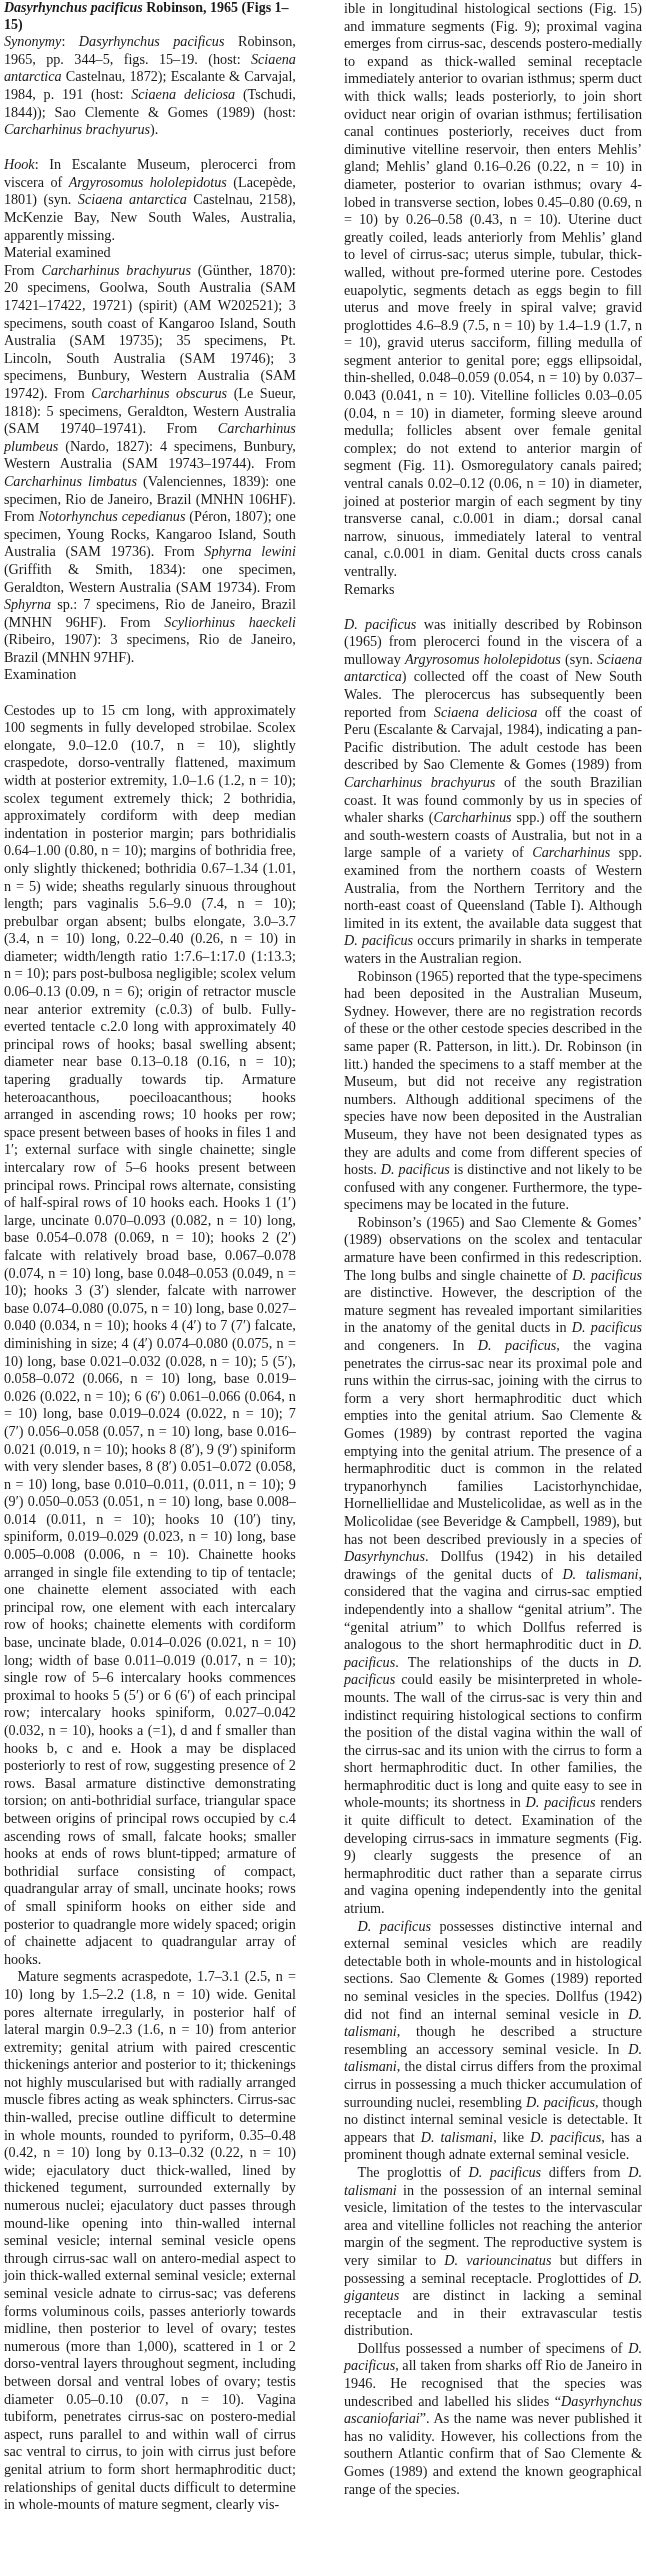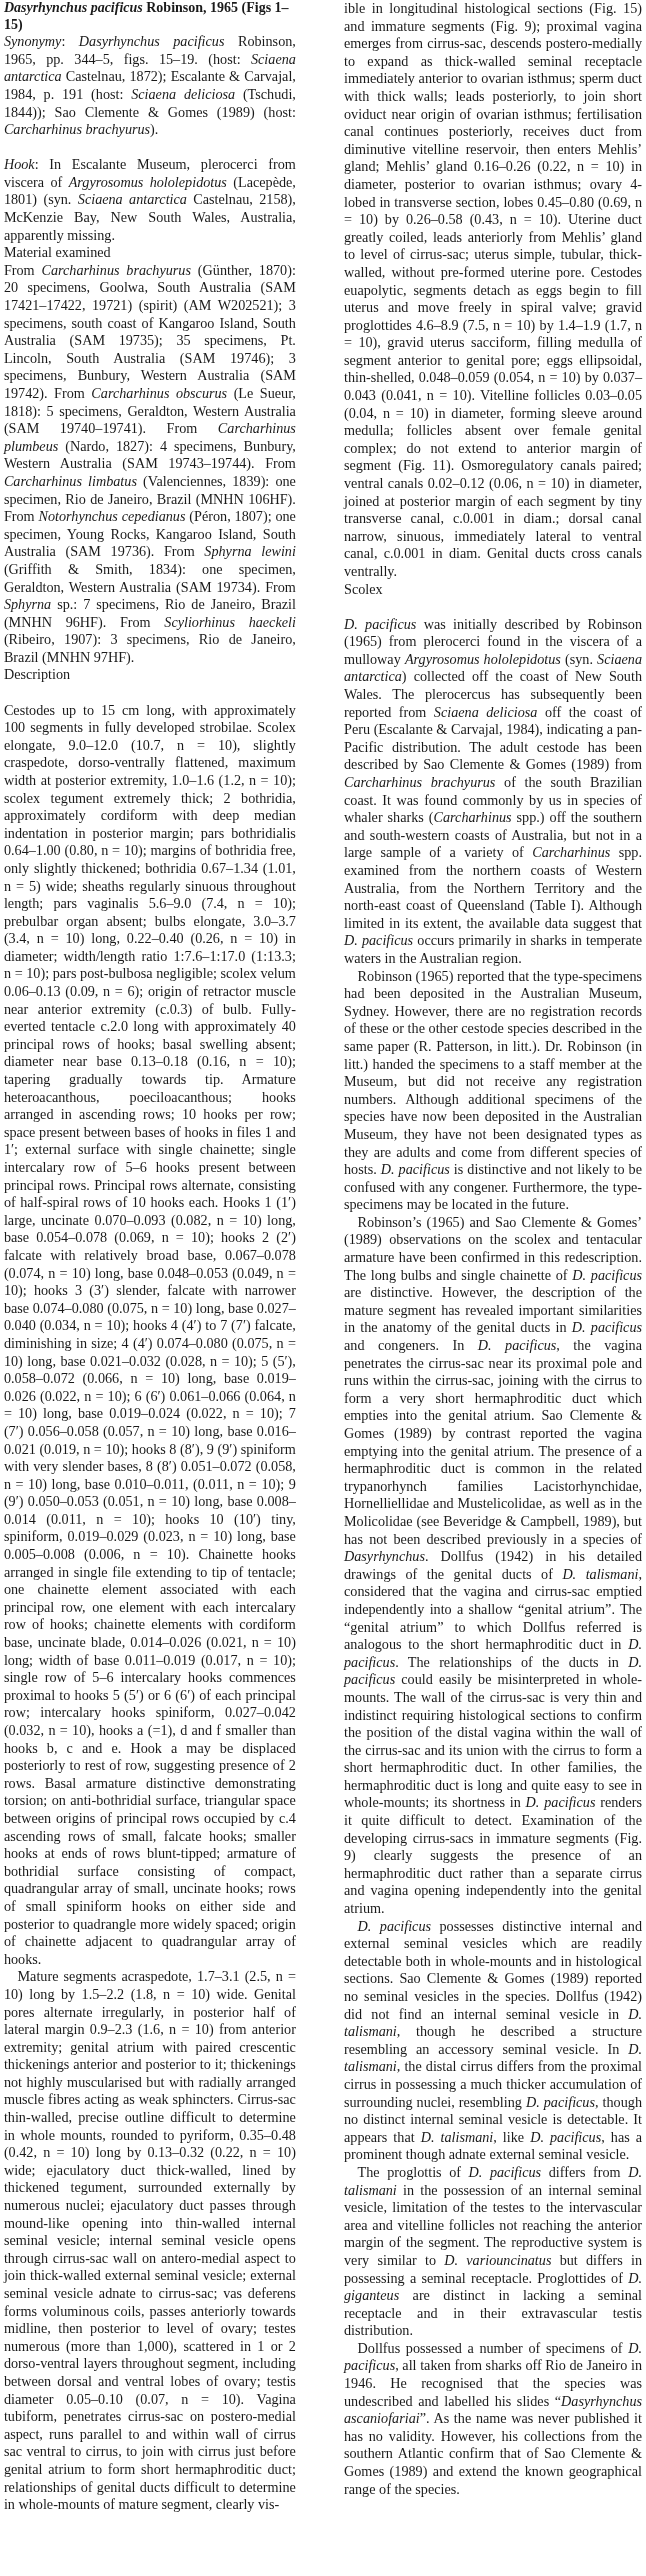--- a/index.html
+++ b/index.html
@@ -20,29 +20,29 @@
 
 <div class="col left">
   <p class="title"><span class="i">Dasyrhynchus pacificus</span><span> Robinson, 1965 (Figs 1–15)</span></p>
   <p class="p"><span class="i">Synonymy</span><span>:  </span><span class="i">Dasyrhynchus pacificus</span><span> Robinson, 1965, pp. 344–5, figs. 15–19. (host: </span><span class="i">Sciaena antarctica</span><span> Castelnau, 1872); Escalante &amp; Carvajal, 1984, p. 191 (host: </span><span class="i">Sciaena deliciosa</span><span> (Tschudi, 1844)); Sao Clemente &amp; Gomes (1989) (host: </span><span class="i">Carcharhinus brachyurus</span><span>).</span></p>
 
   <p class="p gap"><span class="i">Hook</span><span>: In Escalante Museum, plerocerci from viscera of </span><span class="i">Argyrosomus hololepidotus</span><span> (Lacepède, 1801) (syn. </span><span class="i">Sciaena antarctica</span><span> Castelnau, 2158), McKenzie Bay, New South Wales, Australia, apparently missing.</span></p>
 
   <p class="heading gap">Material examined</p>
   <p class="p"><span>From </span><span class="i">Carcharhinus brachyurus</span><span> (Günther, 1870): 20 specimens, Goolwa, South Australia (SAM 17421–17422, 19721) (spirit) (AM W202521); 3 specimens, south coast of Kangaroo Island, South Australia (SAM 19735); 35 specimens, Pt. Lincoln, South Australia (SAM 19746); 3 specimens, Bunbury, Western Australia (SAM 19742). From </span><span class="i">Carcharhinus obscurus</span><span> (Le Sueur, 1818): 5 specimens, Geraldton, Western Australia (SAM 19740–19741). From </span><span class="i">Carcharhinus plumbeus</span><span> (Nardo, 1827): 4 specimens, Bunbury, Western Australia (SAM 19743–19744). From </span><span class="i">Carcharhinus limbatus</span><span> (Valenciennes, 1839): one specimen, Rio de Janeiro, Brazil (MNHN 106HF). From </span><span class="i">Notorhynchus cepedianus</span><span> (Péron, 1807); one specimen, Young Rocks, Kangaroo Island, South Australia (SAM 19736). From </span><span class="i">Sphyrna lewini</span><span> (Griffith &amp; Smith, 1834): one specimen, Geraldton, Western Australia (SAM 19734). From </span><span class="i">Sphyrna</span><span> sp.: 7 specimens, Rio de Janeiro, Brazil (MNHN 96HF). From </span><span class="i">Scyliorhinus haeckeli</span><span> (Ribeiro, 1907): 3 specimens, Rio de Janeiro, Brazil (MNHN 97HF).</span></p>
 
-  <p class="heading gap">Description</p>
+  <p class="heading gap">Examination</p>
   <p class="p gap"><span>Cestodes up to 15 cm long, with approximately 100 segments in fully developed strobilae. Scolex elongate, 9.0–12.0 (10.7, n = 10), slightly craspedote, dorso-ventrally flattened, maximum width at posterior extremity, 1.0–1.6 (1.2, n = 10); scolex tegument extremely thick; 2 bothridia, approximately cordiform with deep median indentation in posterior margin; pars bothridialis 0.64–1.00 (0.80, n = 10); margins of bothridia free, only slightly thickened; bothridia 0.67–1.34 (1.01, n = 5) wide; sheaths regularly sinuous throughout length; pars vaginalis 5.6–9.0 (7.4, n = 10); prebulbar organ absent; bulbs elongate, 3.0–3.7 (3.4, n = 10) long, 0.22–0.40 (0.26, n = 10) in diameter; width/length ratio 1:7.6–1:17.0 (1:13.3; n = 10); pars post-bulbosa negligible; scolex velum 0.06–0.13 (0.09, n = 6); origin of retractor muscle near anterior extremity (c.0.3) of bulb. Fully-everted tentacle c.2.0 long with approximately 40 principal rows of hooks; basal swelling absent; diameter near base 0.13–0.18 (0.16, n = 10); tapering gradually towards tip. Armature heteroacanthous, poeciloacanthous; hooks arranged in ascending rows; 10 hooks per row; space present between bases of hooks in files 1 and 1′; external surface with single chainette; single intercalary row of 5–6 hooks present between principal rows. Principal rows alternate, consisting of half-spiral rows of 10 hooks each. Hooks 1 (1′) large, uncinate 0.070–0.093 (0.082, n = 10) long, base 0.054–0.078 (0.069, n = 10); hooks 2 (2′) falcate with relatively broad base, 0.067–0.078 (0.074, n = 10) long, base 0.048–0.053 (0.049, n = 10); hooks 3 (3′) slender, falcate with narrower base 0.074–0.080 (0.075, n = 10) long, base 0.027–0.040 (0.034, n = 10); hooks 4 (4′) to 7 (7′) falcate, diminishing in size; 4 (4′) 0.074–0.080 (0.075, n = 10) long, base 0.021–0.032 (0.028, n = 10); 5 (5′), 0.058–0.072 (0.066, n = 10) long, base 0.019–0.026 (0.022, n = 10); 6 (6′) 0.061–0.066 (0.064, n = 10) long, base 0.019–0.024 (0.022, n = 10); 7 (7′) 0.056–0.058 (0.057, n = 10) long, base 0.016–0.021 (0.019, n = 10); hooks 8 (8′), 9 (9′) spiniform with very slender bases, 8 (8′) 0.051–0.072 (0.058, n = 10) long, base 0.010–0.011, (0.011, n = 10); 9 (9′) 0.050–0.053 (0.051, n = 10) long, base 0.008–0.014 (0.011, n = 10); hooks 10 (10′) tiny, spiniform, 0.019–0.029 (0.023, n = 10) long, base 0.005–0.008 (0.006, n = 10). Chainette hooks arranged in single file extending to tip of tentacle; one chainette element associated with each principal row, one element with each intercalary row of hooks; chainette elements with cordiform base, uncinate blade, 0.014–0.026 (0.021, n = 10) long; width of base 0.011–0.019 (0.017, n = 10); single row of 5–6 intercalary hooks commences proximal to hooks 5 (5′) or 6 (6′) of each principal row; intercalary hooks spiniform, 0.027–0.042 (0.032, n = 10), hooks a (=1), d and f smaller than hooks b, c and e. Hook a may be displaced posteriorly to rest of row, suggesting presence of 2 rows. Basal armature distinctive demonstrating torsion; on anti-bothridial surface, triangular space between origins of principal rows occupied by c.4 ascending rows of small, falcate hooks; smaller hooks at ends of rows blunt-tipped; armature of bothridial surface consisting of compact, quadrangular array of small, uncinate hooks; rows of small spiniform hooks on either side and posterior to quadrangle more widely spaced; origin of chainette adjacent to quadrangular array of hooks.</span></p>
   <p class="p indent" id="desc2">Mature segments acraspedote, 1.7–3.1 (2.5, n = 10) long by 1.5–2.2 (1.8, n = 10) wide. Genital pores alternate irregularly, in posterior half of lateral margin 0.9–2.3 (1.6, n = 10) from anterior extremity; genital atrium with paired crescentic thickenings anterior and posterior to it; thickenings not highly muscularised but with radially arranged muscle fibres acting as weak sphincters. Cirrus-sac thin-walled, precise outline difficult to determine in whole mounts, rounded to pyriform, 0.35–0.48 (0.42, n = 10) long by 0.13–0.32 (0.22, n = 10) wide; ejaculatory duct thick-walled, lined by thickened tegument, surrounded externally by numerous nuclei; ejaculatory duct passes through mound-like opening into thin-walled internal seminal vesicle; internal seminal vesicle opens through cirrus-sac wall on antero-medial aspect to join thick-walled external seminal vesicle; external seminal vesicle adnate to cirrus-sac; vas deferens forms voluminous coils, passes anteriorly towards midline, then posterior to level of ovary; testes numerous (more than 1,000), scattered in 1 or 2 dorso-ventral layers throughout segment, including between dorsal and ventral lobes of ovary; testis diameter 0.05–0.10 (0.07, n = 10). Vagina tubiform, penetrates cirrus-sac on postero-medial aspect, runs parallel to and within wall of cirrus sac ventral to cirrus, to join with cirrus just before genital atrium to form short hermaphroditic duct; relationships of genital ducts difficult to determine in whole-mounts of mature segment, clearly vis-</p>
 </div>
 
 <div class="col right" id="rightcol">
   <p class="p" id="desc2cont">ible in longitudinal histological sections (Fig. 15) and immature segments (Fig. 9); proximal vagina emerges from cirrus-sac, descends postero-medially to expand as thick-walled seminal receptacle immediately anterior to ovarian isthmus; sperm duct with thick walls; leads posteriorly, to join short oviduct near origin of ovarian isthmus; fertilisation canal continues posteriorly, receives duct from diminutive vitelline reservoir, then enters Mehlis’ gland; Mehlis’ gland 0.16–0.26 (0.22, n = 10) in diameter, posterior to ovarian isthmus; ovary 4-lobed in transverse section, lobes 0.45–0.80 (0.69, n = 10) by 0.26–0.58 (0.43, n = 10). Uterine duct greatly coiled, leads anteriorly from Mehlis’ gland to level of cirrus-sac; uterus simple, tubular, thick-walled, without pre-formed uterine pore. Cestodes euapolytic, segments detach as eggs begin to fill uterus and move freely in spiral valve; gravid proglottides 4.6–8.9 (7.5, n = 10) by 1.4–1.9 (1.7, n = 10), gravid uterus sacciform, filling medulla of segment anterior to genital pore; eggs ellipsoidal, thin-shelled, 0.048–0.059 (0.054, n = 10) by 0.037–0.043 (0.041, n = 10). Vitelline follicles 0.03–0.05 (0.04, n = 10) in diameter, forming sleeve around medulla; follicles absent over female genital complex; do not extend to anterior margin of segment (Fig. 11). Osmoregulatory canals paired; ventral canals 0.02–0.12 (0.06, n = 10) in diameter, joined at posterior margin of each segment by tiny transverse canal, c.0.001 in diam.; dorsal canal narrow, sinuous, immediately lateral to ventral canal, c.0.001 in diam. Genital ducts cross canals ventrally.</p>
 
-  <p class="heading gap">Scolex</p>
+  <p class="heading gap">Remarks</p>
   <p class="p gap"><span class="i">D. pacificus</span><span> was initially described by Robinson (1965) from plerocerci found in the viscera of a mulloway </span><span class="i">Argyrosomus hololepidotus</span><span> (syn. </span><span class="i">Sciaena antarctica</span><span>) collected off the coast of New South Wales. The plerocercus has subsequently been reported from </span><span class="i">Sciaena deliciosa</span><span> off the coast of Peru (Escalante &amp; Carvajal, 1984), indicating a pan-Pacific distribution. The adult cestode has been described by Sao Clemente &amp; Gomes (1989) from </span><span class="i">Carcharhinus brachyurus</span><span> of the south Brazilian coast. It was found commonly by us in species of whaler sharks (</span><span class="i">Carcharhinus</span><span> spp.) off the southern and south-western coasts of Australia, but not in a large sample of a variety of </span><span class="i">Carcharhinus</span><span> spp. examined from the northern coasts of Western Australia, from the Northern Territory and the north-east coast of Queensland (Table I). Although limited in its extent, the available data suggest that </span><span class="i">D. pacificus</span><span> occurs primarily in sharks in temperate waters in the Australian region.</span></p>
   <p class="p indent"><span>Robinson (1965) reported that the type-specimens had been deposited in the Australian Museum, Sydney. However, there are no registration records of these or the other cestode species described in the same paper (R. Patterson, in litt.). Dr. Robinson (in litt.) handed the specimens to a staff member at the Museum, but did not receive any registration numbers. Although additional specimens of the species have now been deposited in the Australian Museum, they have not been designated types as they are adults and come from different species of hosts. </span><span class="i">D. pacificus</span><span> is distinctive and not likely to be confused with any congener. Furthermore, the type-specimens may be located in the future.</span></p>
   <p class="p indent"><span>Robinson’s (1965) and Sao Clemente &amp; Gomes’ (1989) observations on the scolex and tentacular armature have been confirmed in this redescription. The long bulbs and single chainette of </span><span class="i">D. pacificus</span><span> are distinctive. However, the description of the mature segment has revealed important similarities in the anatomy of the genital ducts in </span><span class="i">D. pacificus</span><span> and congeners. In </span><span class="i">D. pacificus</span><span>, the vagina penetrates the cirrus-sac near its proximal pole and runs within the cirrus-sac, joining with the cirrus to form a very short hermaphroditic duct which empties into the genital atrium. Sao Clemente &amp; Gomes (1989) by contrast reported the vagina emptying into the genital atrium. The presence of a hermaphroditic duct is common in the related trypanorhynch families Lacistorhynchidae, Hornelliellidae and Mustelicolidae, as well as in the Molicolidae (see Beveridge &amp; Campbell, 1989), but has not been described previously in a species of </span><span class="i">Dasyrhynchus</span><span>. Dollfus (1942) in his detailed drawings of the genital ducts of </span><span class="i">D. talismani</span><span>, considered that the vagina and cirrus-sac emptied independently into a shallow “genital atrium”. The “genital atrium” to which Dollfus referred is analogous to the short hermaphroditic duct in </span><span class="i">D. pacificus</span><span>. The relationships of the ducts in </span><span class="i">D. pacificus</span><span> could easily be misinterpreted in whole-mounts. The wall of the cirrus-sac is very thin and indistinct requiring histological sections to confirm the position of the distal vagina within the wall of the cirrus-sac and its union with the cirrus to form a short hermaphroditic duct. In other families, the hermaphroditic duct is long and quite easy to see in whole-mounts; its shortness in </span><span class="i">D. pacificus</span><span> renders it quite difficult to detect. Examination of the developing cirrus-sacs in immature segments (Fig. 9) clearly suggests the presence of an hermaphroditic duct rather than a separate cirrus and vagina opening independently into the genital atrium.</span></p>
   <p class="p indent"><span class="i">D. pacificus</span><span> possesses distinctive internal and external seminal vesicles which are readily detectable both in whole-mounts and in histological sections. Sao Clemente &amp; Gomes (1989) reported no seminal vesicles in the species. Dollfus (1942) did not find an internal seminal vesicle in </span><span class="i">D. talismani</span><span>, though he described a structure resembling an accessory seminal vesicle. In </span><span class="i">D. talismani</span><span>, the distal cirrus differs from the proximal cirrus in possessing a much thicker accumulation of surrounding nuclei, resembling </span><span class="i">D. pacificus</span><span>, though no distinct internal seminal vesicle is detectable. It appears that </span><span class="i">D. talismani</span><span>, like </span><span class="i">D. pacificus</span><span>, has a prominent though adnate external seminal vesicle.</span></p>
   <p class="p indent"><span>The proglottis of </span><span class="i">D. pacificus</span><span> differs from </span><span class="i">D. talismani</span><span> in the possession of an internal seminal vesicle, limitation of the testes to the intervascular area and vitelline follicles not reaching the anterior margin of the segment. The reproductive system is very similar to </span><span class="i">D. variouncinatus</span><span> but differs in possessing a seminal receptacle. Proglottides of </span><span class="i">D. giganteus</span><span> are distinct in lacking a seminal receptacle and in their extravascular testis distribution.</span></p>
   <p class="p indent"><span>Dollfus possessed a number of specimens of </span><span class="i">D. pacificus</span><span>, all taken from sharks off Rio de Janeiro in 1946. He recognised that the species was undescribed and labelled his slides “</span><span class="i">Dasyrhynchus ascaniofariai</span><span>”. As the name was never published it has no validity. However, his collections from the southern Atlantic confirm that of Sao Clemente &amp; Gomes (1989) and extend the known geographical range of the species.</span></p>
 </div>
 
 
 </body></html>

